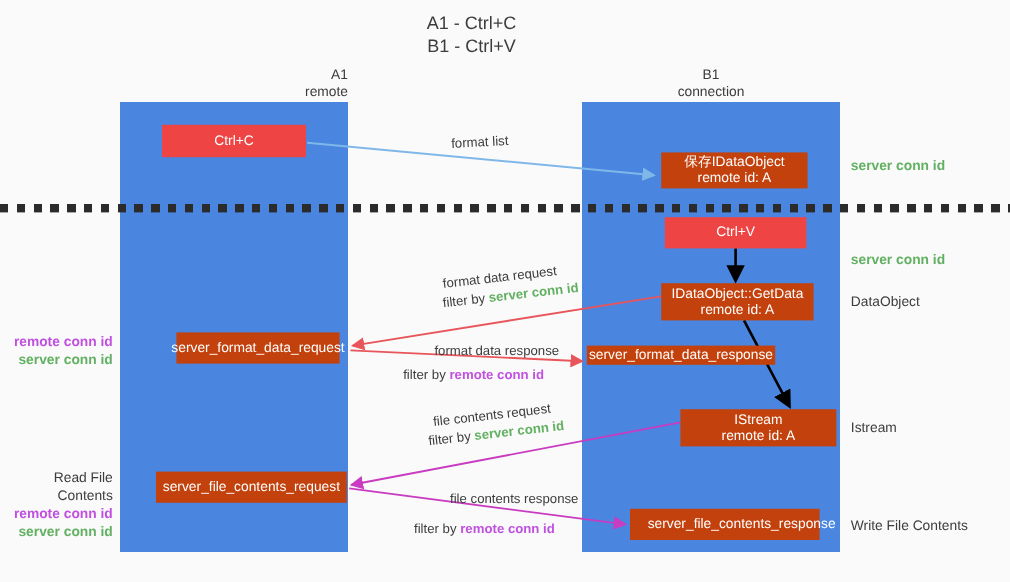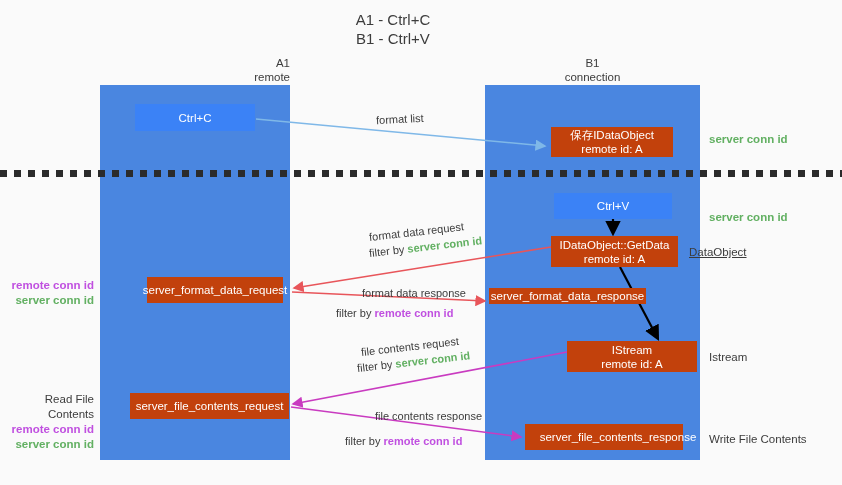--- a/index.html
+++ b/index.html
@@ -58,43 +58,43 @@
     display: flex;
     flex-direction: column;
     align-items: center;
     justify-content: center;
     color: #ffffff;
     font-size: 11.5px;
     line-height: 14px;
     text-align: center;
     white-space: pre-line;
   }
-  .node.green  { background: #3b82f6; }
+  .node.green  { background: #ef4444; }
   .node.orange { background: #c2410c; }
 
   #n-ctrlc      { left: 135px; top: 104px; width: 120px; height: 27px; }
   #n-idataobj   { left: 551px; top: 127px; width: 122px; height: 30px; }
-  #n-ctrlv      { left: 554px; top: 181px; width: 118px; height: 26px; margin-top: 12px; }
+  #n-ctrlv      { left: 554px; top: 181px; width: 118px; height: 26px; }
   #n-getdata    { left: 551px; top: 236px; width: 127px; height: 31px; }
   #n-fmtreq     { left: 130px; top: 277px; width: 136px; height: 26px; margin-left: 17px; }
   #n-fmtresp    { left: 489px; top: 288px; width: 157px; height: 16px; }
   #n-istream    { left: 567px; top: 341px; width: 130px; height: 31px; }
   #n-filereq    { left: 130px; top: 393px; width: 159px; height: 26px; }
   #n-fileresp   { left: 525px; top: 424px; width: 158px; height: 26px; padding-left: 28px; }
 
   
   .right-label {
     font-size: 11.5px;
     color: #3c3c3c;
     line-height: 14px;
   }
   .right-label.green-txt { color: #62b062; font-weight: bold; }
   #rl-1 { left: 709px; top: 132px; }
   #rl-2 { left: 709px; top: 210px; }
-  #rl-3 { left: 689px; top: 245px; text-decoration: underline; }
+  #rl-3 { left: 709px; top: 245px; }
   #rl-4 { left: 709px; top: 350px; }
   #rl-5 { left: 709px; top: 432px; }
 
   
   .left-label {
     font-size: 11.5px;
     color: #3c3c3c;
     line-height: 15px;
     text-align: right;
     width: 92px;

